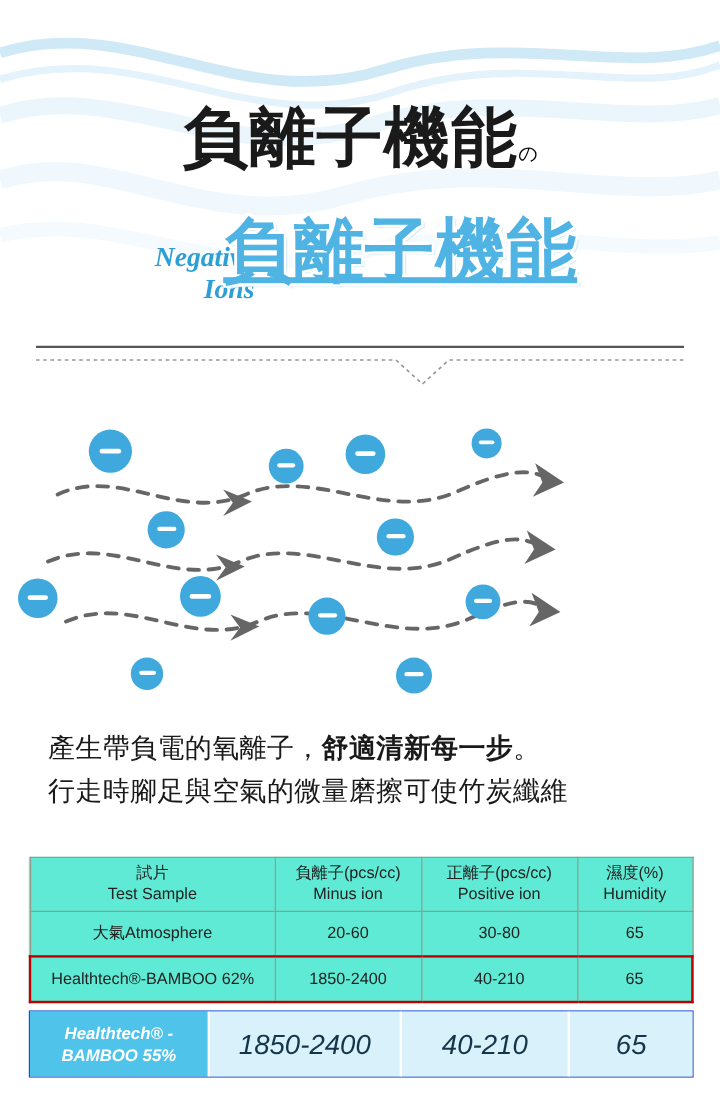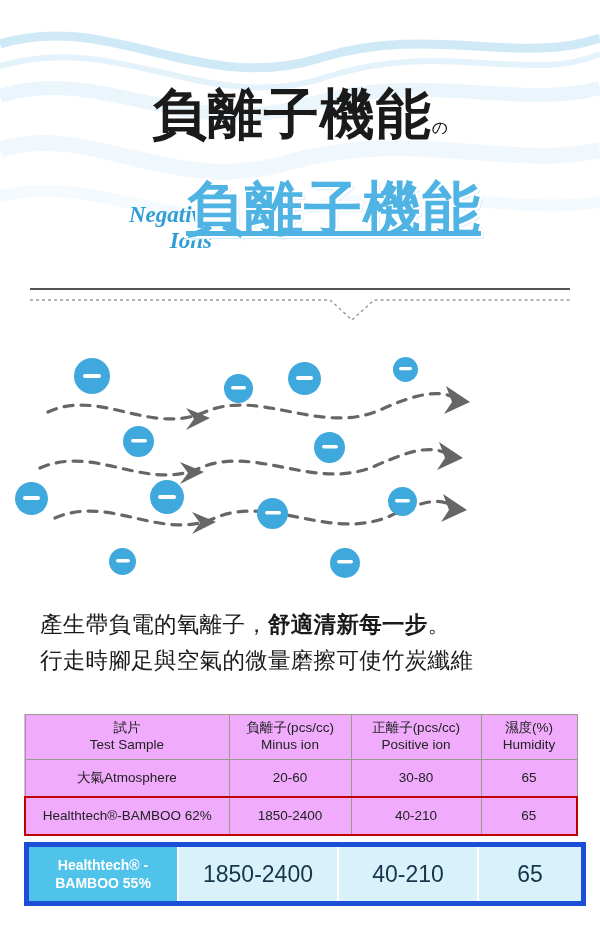--- a/index.html
+++ b/index.html
@@ -137,21 +137,21 @@
   
   .table-wrap {
     position: absolute;
     top: 714px;
     left: 24px;
     width: 552px;
   }
   table.data {
     border-collapse: collapse;
     width: 552px;
-    background: #f0abfc;
+    background: #5eead4;
     table-layout: fixed;
   }
   table.data th, table.data td {
     border: 1px solid #9a9a8c;
     font-family: "Liberation Sans", sans-serif;
     font-size: 13.5px;
     color: #222222;
     text-align: center;
     padding: 5px 2px;
     font-weight: normal;
@@ -180,21 +180,22 @@
   tr.highlight td:last-child { border-right: 2px solid #c00000; }
 
   
   .result {
     position: absolute;
     top: 842px;
     left: 24px;
     width: 552px;
     height: 54px;
     display: flex;
-    border: 5px solid #1d4ed8;
+    border: 1px solid #1d4ed8;
+    font-style: italic;
   }
   .result .cell {
     display: flex;
     align-items: center;
     justify-content: center;
     border-right: 2px solid #ffffff;
     box-sizing: border-box;
   }
   .result .cell:last-child { border-right: none; }
   .result .label {

